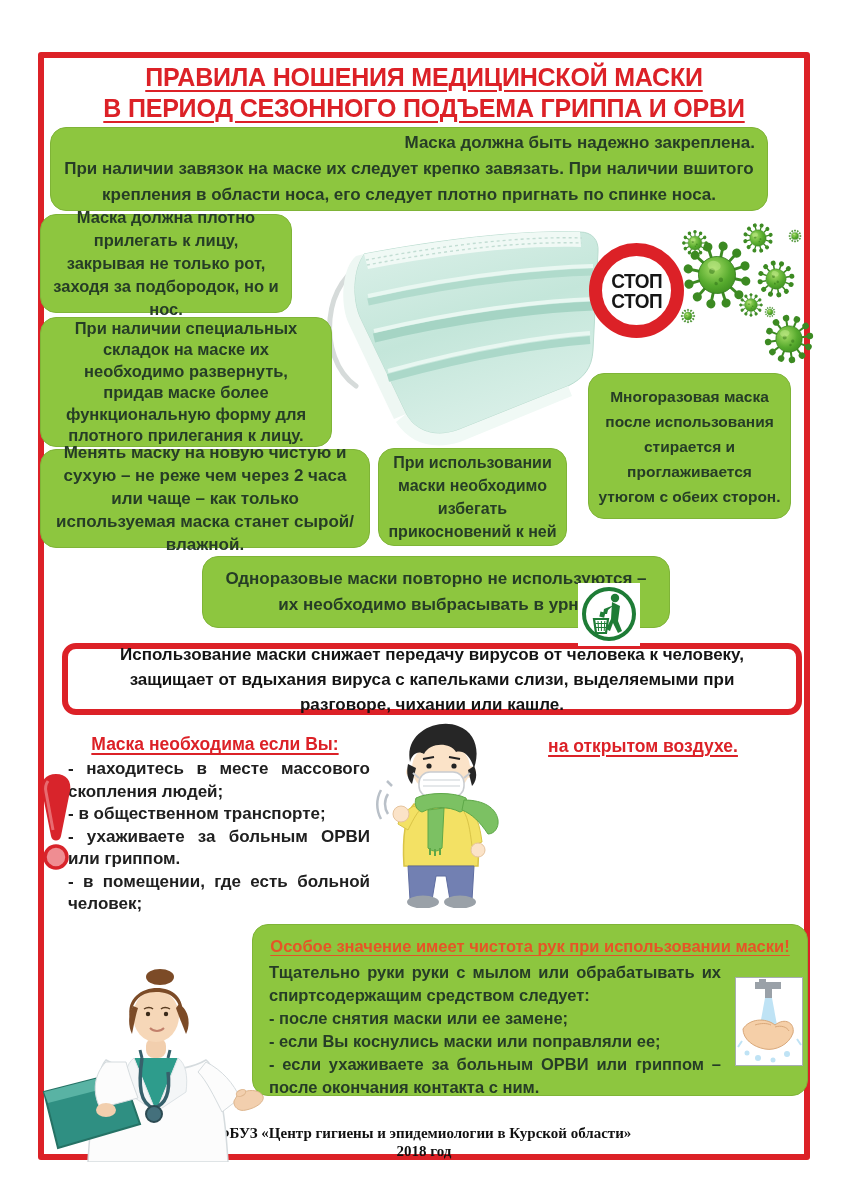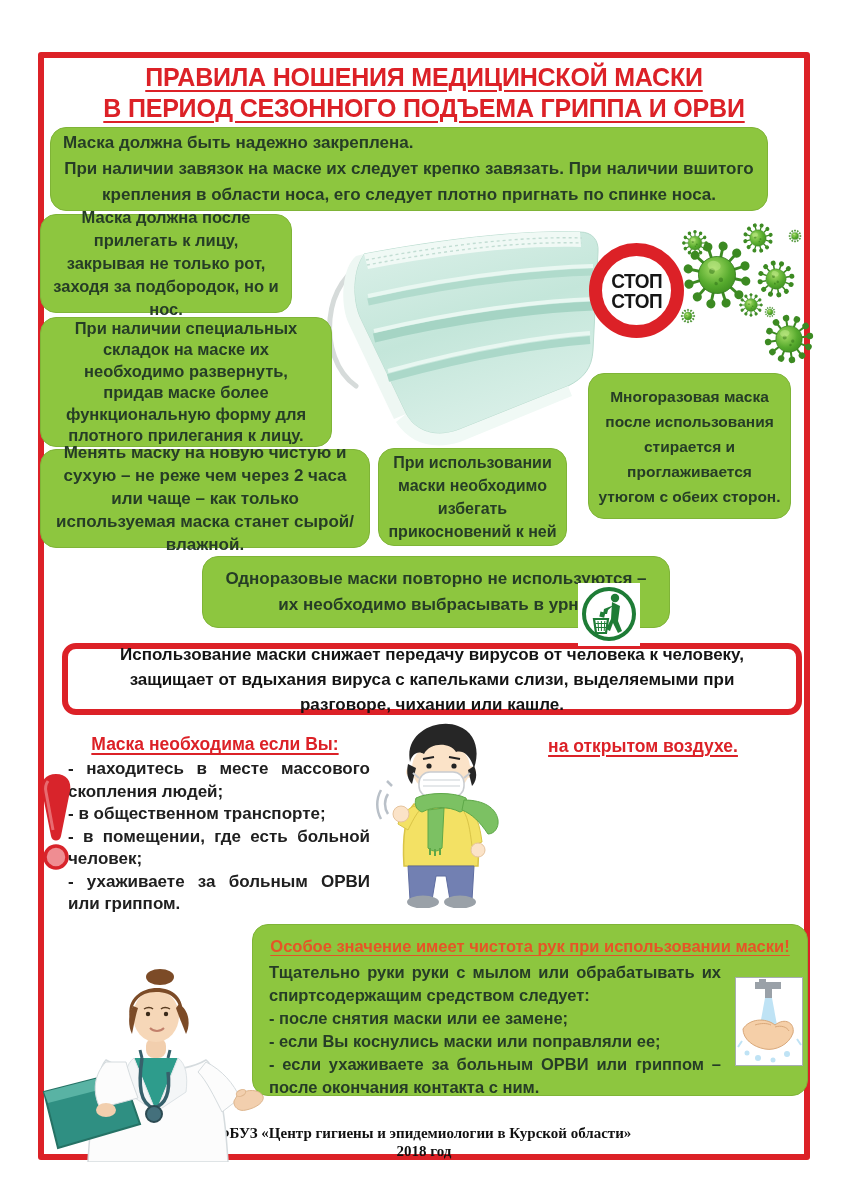--- a/index.html
+++ b/index.html
@@ -6,21 +6,21 @@
   .page{position:relative;width:848px;height:1200px;background:#fff;overflow:hidden;
         font-family:"Liberation Sans",sans-serif;}
   .frame{position:absolute;left:38px;top:52px;width:772px;height:1108px;
          border:6px solid var(--red);border-radius:3px;box-sizing:border-box;}
   .title{position:absolute;left:0;right:0;top:62px;text-align:center;z-index:2;}
   .title div{font-size:25px;font-weight:bold;color:var(--red);line-height:31px;
              text-decoration:underline;text-underline-offset:4px;text-decoration-thickness:2px;
              letter-spacing:-0.2px;}
   .gbox{position:absolute;background:var(--green);border:1px solid #7fb437;border-radius:16px;
         color:var(--boxtext);font-weight:bold;display:flex;flex-direction:column;
-        align-items:flex-start;justify-content:center;text-align:center;
+        align-items:flex-end;justify-content:center;text-align:center;
         padding:6px 12px;box-sizing:border-box;z-index:2;font-size:17px;line-height:24px;}
   .redbox{position:absolute;left:62px;top:643px;width:740px;height:72px;border:6px solid var(--red);
           border-radius:14px;box-sizing:border-box;display:flex;align-items:center;justify-content:center;
           text-align:center;font-size:17px;line-height:25px;font-weight:bold;color:#141414;z-index:2;
           padding:0 18px;}
   .stop{position:absolute;left:589px;top:243px;width:95px;height:95px;background:#fff;
         border:13px solid var(--red);border-radius:50%;box-sizing:border-box;display:flex;
         flex-direction:column;align-items:center;justify-content:center;z-index:4;}
   .stop span{font-size:20px;line-height:20px;font-weight:bold;color:#161616;letter-spacing:-0.5px;
              transform:scaleX(.95);}
@@ -152,21 +152,21 @@
     <use href="#virusSym" transform="translate(90,22) scale(0.42) rotate(-14)"></use>
     <use href="#virusSym" transform="translate(127,20) scale(0.18)"></use>
     <use href="#virusSym" transform="translate(108,63) scale(0.52) rotate(20)"></use>
     <use href="#virusSym" transform="translate(83,89) scale(0.33)"></use>
     <use href="#virusSym" transform="translate(102,96) scale(0.15)"></use>
     <use href="#virusSym" transform="translate(121,123) scale(0.68) rotate(-8)"></use>
     <use href="#virusSym" transform="translate(20,100) scale(0.2)"></use>
   </svg>
 
   <div class="gbox" style="left:40px;top:214px;width:252px;height:99px;font-size:16.5px;line-height:23px;">
-    <span>Маска должна после прилегать к лицу, закрывая не только рот,  заходя за подбородок, но и нос.</span>
+    <span>Маска должна плотно прилегать к лицу, закрывая не только рот,  заходя за подбородок, но и нос.</span>
   </div>
 
   <div class="gbox" style="left:40px;top:317px;width:292px;height:130px;font-size:16.5px;line-height:21.5px;">
     <span>При наличии специальных складок на маске их необходимо развернуть, придав маске более функциональную форму для плотного прилегания к лицу.</span>
   </div>
 
   <div class="gbox" style="left:588px;top:373px;width:203px;height:146px;font-size:15.5px;line-height:25px;padding:6px 8px;">
     <span>Многоразовая маска после использования стирается и проглаживается утюгом с обеих сторон.</span>
   </div>
 
@@ -200,22 +200,22 @@
   <svg class="abs" style="left:32px;top:772px;z-index:2;" width="48" height="98" viewBox="0 0 48 98">
     <path d="M24,2 C34,2 40,9 38,19 L29,64 C28,70 20,70 19,64 L10,19 C8,9 14,2 24,2 Z" fill="#d8242b"></path>
     <path d="M16,9 C13.5,12.5 13,16 14,20 L21,58" stroke="#f08a8e" stroke-width="3" fill="none" opacity="0.7"></path>
     <circle cx="24" cy="85" r="11" fill="#ef8d92" stroke="#d8242b" stroke-width="3.5"></circle>
   </svg>
 
   <div class="abs heading-red" style="left:60px;top:732px;width:310px;text-align:center;">Маска необходима если Вы:</div>
   <div class="abs list" style="left:68px;top:758px;width:302px;">
     <div>- находитесь в месте массового скопления людей;</div>
     <div>- в общественном транспорте;</div>
+    <div>- ухаживаете за больным ОРВИ или гриппом.</div>
     <div>- в помещении, где есть больной человек;</div>
-    <div>- ухаживаете за больным ОРВИ или гриппом.</div>
   </div>
 
   <svg class="abs" style="left:368px;top:716px;z-index:2;" width="135" height="192" viewBox="0 0 135 192">
     <path d="M20,78 C16,84 16,92 20,98" stroke="#b9c0c8" stroke-width="2.5" fill="none"></path>
     <path d="M13,74 C8,83 8,94 13,103" stroke="#b9c0c8" stroke-width="2.5" fill="none"></path>
     <path d="M24,70 L19,65" stroke="#b9c0c8" stroke-width="2.5"></path>
     <circle cx="44" cy="56" r="6" fill="#fbe3c8"></circle>
       <circle cx="102" cy="56" r="6" fill="#fbe3c8"></circle>
     <ellipse cx="73" cy="52" rx="29" ry="26" fill="#fbe3c8"></ellipse>
     <path d="M42,46 C36,16 70,2 90,10 C108,16 112,36 106,52 C102,40 96,34 88,36 C82,26 62,26 56,38 C50,34 44,38 42,46 Z" fill="#262626"></path>

